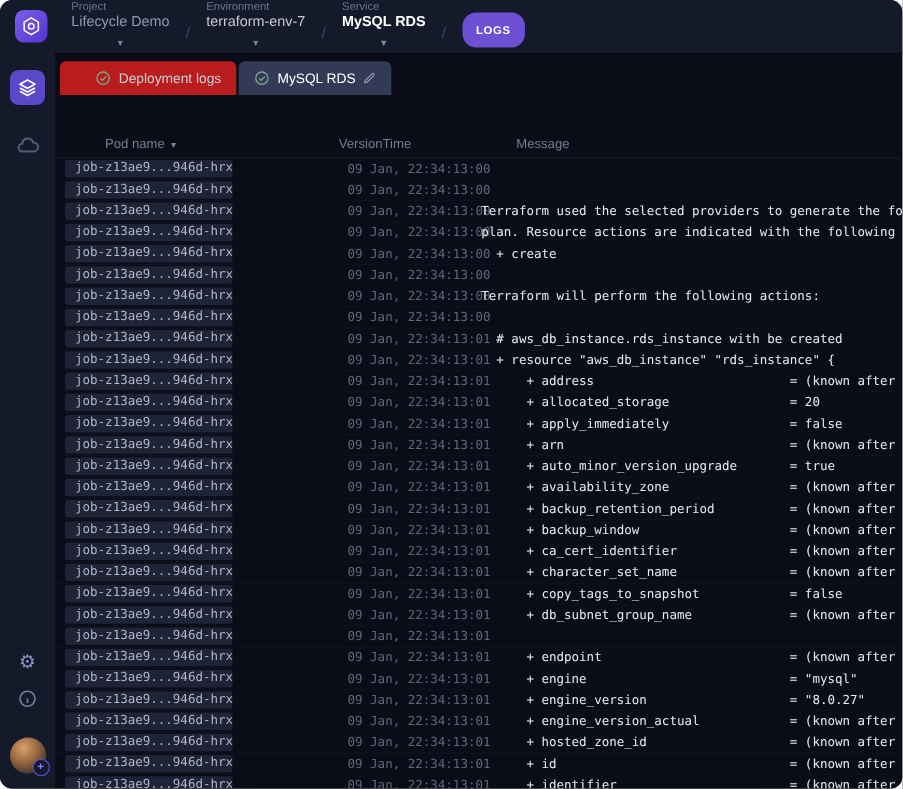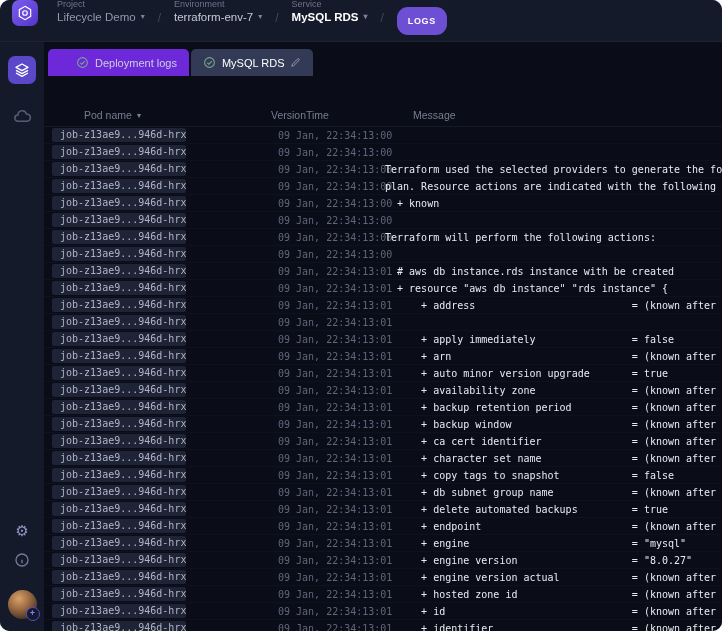--- a/index.html
+++ b/index.html
@@ -1,45 +1,45 @@
 <!DOCTYPE html>
 <html><head>
 <meta charset="utf-8">
 <style>
   html,body{margin:0;padding:0;background:#ffffff;}
   body{width:722px;height:631px;font-family:"Liberation Sans",sans-serif;-webkit-font-smoothing:antialiased;}
   .page{width:722px;height:631px;border-radius:10px;overflow:hidden;background:#0a0d18;position:relative;box-shadow:0 0 0 1px #e8e8ee;}
 
   
-  .topbar{height:42px;background:#151a2b;display:flex;align-items:flex-start;padding:0 12px;gap:13px;box-sizing:border-box;border-bottom:1px solid #1d2234;}
+  .topbar{height:42px;background:#151a2b;display:flex;align-items:center;padding:0 12px;gap:13px;box-sizing:border-box;border-bottom:1px solid #1d2234;}
   .logo{width:26px;height:26px;border-radius:7px;background:linear-gradient(135deg,#7b5cf0,#5336c9);display:flex;align-items:center;justify-content:center;flex:0 0 auto;cursor:pointer;margin-right:6px;}
   .crumb{display:flex;flex-direction:column;gap:2px;}
   .crumb-label{font-size:9px;color:#6d7389;line-height:9px;}
-  .crumb-value{font-size:11.5px;display:flex;align-items:center;gap:5px;cursor:pointer;line-height:12px;}
+  .crumb-value{font-size:11.5px;display:flex;align-items:center;gap:5px;cursor:pointer;line-height:12px;flex-direction:column;}
   .val-dim{color:#9298ad;}
   .val-mid{color:#c6cad6;}
   .val-bright{color:#ffffff;font-weight:bold;}
   .chev{font-size:8px;color:#7d8398;}
   .sep{color:#3f4660;font-size:12px;margin-top:11px;}
   .logs-pill{background:#6d4fd4;color:#ffffff;font-size:9px;font-weight:bold;letter-spacing:.6px;padding:9px 11px;border-radius:11px;margin-top:7px;cursor:pointer;}
 
   
   .body-wrap{display:flex;height:589px;}
   .sidebar{width:44px;background:#151a2b;display:flex;flex-direction:column;align-items:center;padding:14px 0 12px;box-sizing:border-box;flex:0 0 auto;}
   .side-btn{width:28px;height:28px;border-radius:7px;display:flex;align-items:center;justify-content:center;cursor:pointer;margin-bottom:18px;}
   .side-btn.active{background:#5a48c8;}
   .sidebar-bottom{margin-top:auto;display:flex;flex-direction:column;align-items:center;gap:14px;}
   .gear{font-size:15px;color:#8d95c0;cursor:pointer;line-height:15px;}
   .avatar{width:29px;height:29px;border-radius:50%;background:radial-gradient(circle at 38% 30%,#d9a06b 0%,#9a6a42 40%,#4a382b 75%,#241c16 100%);position:relative;cursor:pointer;margin-top:4px;}
   .avatar-badge{position:absolute;right:-3px;bottom:-2px;width:12px;height:12px;border-radius:50%;background:#151a2b;border:1px solid #5a48c8;color:#8b7bff;font-size:9px;line-height:11px;text-align:center;font-weight:bold;}
 
   .main{flex:1;display:flex;flex-direction:column;background:#0a0d18;overflow:hidden;min-width:0;}
   .tabbar{padding:7px 0 0 4px;display:flex;gap:2px;flex:0 0 auto;}
   .tab{height:27px;display:flex;align-items:center;gap:6px;padding:0 12px;border-radius:5px 5px 0 0;font-size:11px;cursor:pointer;}
-  .tab.inactive{background:#6d28d9;color:#ccd0da;padding-left:28px;}
+  .tab.inactive{background:#b91c1c;color:#ccd0da;padding-left:28px;}
   .tab.active{background:#333a55;color:#ffffff;}
   .spacer{height:28px;flex:0 0 auto;}
 
   
   .thead{display:flex;height:22px;align-items:center;font-size:10.5px;color:#767d92;flex:0 0 auto;border-bottom:1px solid #141829;}
   .cell{box-sizing:border-box;}
   .cell.pod{width:158px;padding:0 16px 0 8px;flex:0 0 auto;}
   .cell.version{width:76px;flex:0 0 auto;text-align:right;}
   .cell.time{width:107px;flex:0 0 auto;}
   .cell.msg{flex:1;min-width:0;}
@@ -189,21 +189,21 @@
             <div class="cell version"></div>
             <div class="cell time">09 Jan, 22:34:13:00</div>
             <div class="cell msg">plan. Resource actions are indicated with the following symbols:</div>
           </div>
           <div class="log-row">
             <div class="cell pod">
               <span class="pod-chip">job-z13ae9...946d-hrx29</span>
             </div>
             <div class="cell version"></div>
             <div class="cell time">09 Jan, 22:34:13:00</div>
-            <div class="cell msg">  + known</div>
+            <div class="cell msg">  + create</div>
           </div>
           <div class="log-row">
             <div class="cell pod">
               <span class="pod-chip">job-z13ae9...946d-hrx29</span>
             </div>
             <div class="cell version"></div>
             <div class="cell time">09 Jan, 22:34:13:00</div>
             <div class="cell msg"></div>
           </div>
           <div class="log-row">
@@ -245,20 +245,21 @@
             <div class="cell version"></div>
             <div class="cell time">09 Jan, 22:34:13:01</div>
             <div class="cell msg">      + address                          = (known after apply)</div>
           </div>
           <div class="log-row">
             <div class="cell pod">
               <span class="pod-chip">job-z13ae9...946d-hrx29</span>
             </div>
             <div class="cell version"></div>
             <div class="cell time">09 Jan, 22:34:13:01</div>
+            <div class="cell msg">      + allocated_storage                = 20</div>
           </div>
           <div class="log-row">
             <div class="cell pod">
               <span class="pod-chip">job-z13ae9...946d-hrx29</span>
             </div>
             <div class="cell version"></div>
             <div class="cell time">09 Jan, 22:34:13:01</div>
             <div class="cell msg">      + apply_immediately                = false</div>
           </div>
           <div class="log-row">
@@ -332,21 +333,20 @@
             <div class="cell version"></div>
             <div class="cell time">09 Jan, 22:34:13:01</div>
             <div class="cell msg">      + db_subnet_group_name             = (known after apply)</div>
           </div>
           <div class="log-row">
             <div class="cell pod">
               <span class="pod-chip">job-z13ae9...946d-hrx29</span>
             </div>
             <div class="cell version"></div>
             <div class="cell time">09 Jan, 22:34:13:01</div>
-            <div class="cell msg">      + delete_automated_backups         = true</div>
           </div>
           <div class="log-row">
             <div class="cell pod">
               <span class="pod-chip">job-z13ae9...946d-hrx29</span>
             </div>
             <div class="cell version"></div>
             <div class="cell time">09 Jan, 22:34:13:01</div>
             <div class="cell msg">      + endpoint                         = (known after apply)</div>
           </div>
           <div class="log-row">

